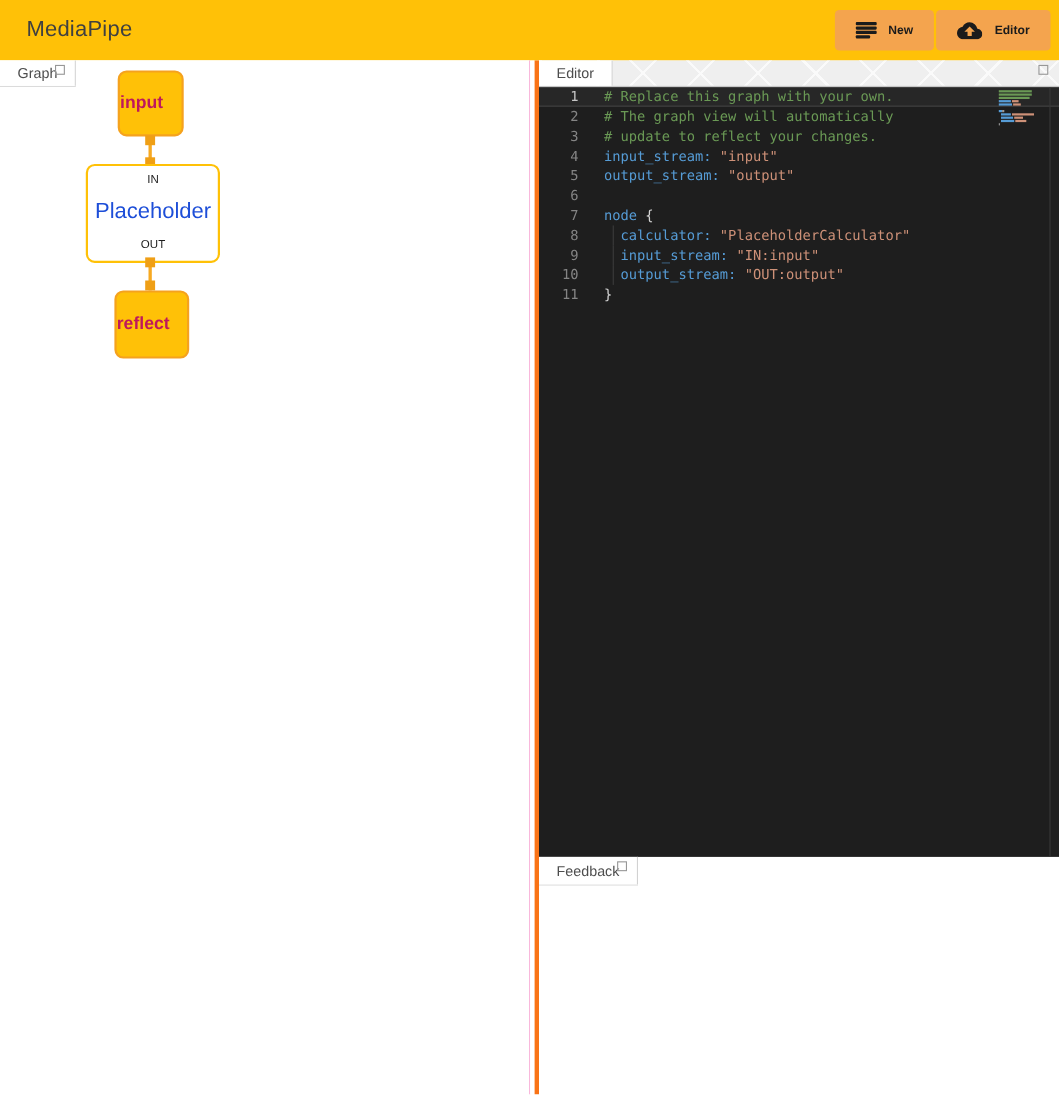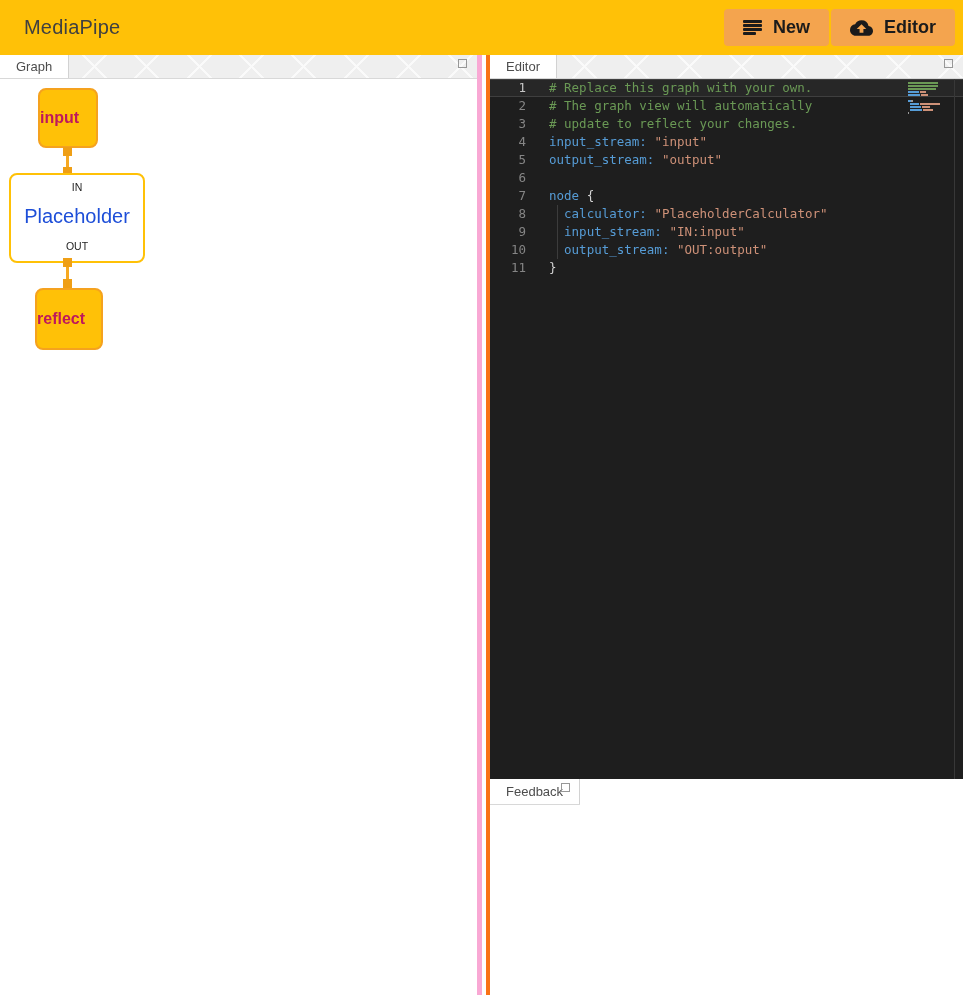--- a/index.html
+++ b/index.html
@@ -12,30 +12,30 @@
   
   .app-header {
     height:55px; background:#FFC107; display:flex; align-items:center;
     justify-content:space-between; padding:0 8px 0 24px;
   }
   .app-title { font-size:20px; font-weight:400; color:#404040; letter-spacing:.2px; }
   .header-actions { display:flex; gap:2px; }
   .hbtn {
     height:37px; background:#F4A44E; border:none; border-radius:4px;
     display:flex; align-items:center; gap:11px; padding:0 19px;
-    font-family:inherit; font-size:18px; font-weight:600; color:#1b1b1b; cursor:pointer;
+    font-family:inherit; font-size:11px; font-weight:600; color:#1b1b1b; cursor:pointer;
   }
   .subject-icon { width:19px; height:15px; display:flex; flex-direction:column; justify-content:space-between; }
   .subject-icon i { display:block; height:2.6px; background:#1b1b1b; border-radius:1px; }
   .subject-icon i:last-child { width:68%; }
   .cloud-svg { display:block; }
 
   
   .main { display:flex; height:940px; }
-  .left-panel { width:482px; border-right:5px solid #f9a8d4; display:flex; flex-direction:column; background:#fff; }
+  .left-panel { width:482px; border-right:1px solid #f9a8d4; display:flex; background:#fff; }
   .splitter { width:4px; background:#fff; }
   .right-col { flex:1; border-left:4px solid #f97316; display:flex; flex-direction:column; min-width:0;justify-content:center; }
 
   
   .tabbar {
     height:24px; position:relative; display:flex; align-items:stretch;
     background-color:#efefef;
     background-image:
       repeating-linear-gradient(45deg, #fafafa 0 2px, transparent 2px 37px),
       repeating-linear-gradient(135deg, #fafafa 0 2px, transparent 2px 37px);
@@ -51,21 +51,21 @@
   .graph-canvas { flex:1; position:relative; background:#fff; }
   .gnode { position:absolute; border-radius:8px; }
   .gnode.amber {
     background:#FFC107; border:2.5px solid #F5A21E;
     display:flex; align-items:center; justify-content:flex-start;
     font-size:16px; font-weight:600; color:#be185d;
   }
   #node-input  { left:38px; top:9px;  width:60px; height:60px; }
   #node-output { left:35px; top:209px; width:68px; height:62px; }
   #node-placeholder {
-    left:9px; top:94px; width:136px; height:90px;
+    left:9px; top:94px; width:122px; height:90px;
     background:#fff; border:2px solid #FFC107;
     display:flex; flex-direction:column; align-items:center; justify-content:space-between;
     padding:6px 0 9px;
   }
   .port  { font-size:10.5px; color:#1d1d1d; }
   .nlabel{ font-size:20px; font-weight:500; color:#1d4ed8; }
   .edge { position:absolute; left:66px; width:3px; background:#F7A921; }
   #edge-1 { top:69px;  height:25px; }
   #edge-2 { top:184px; height:25px; }
   .cdot { position:absolute; left:63px; width:9px; height:9px; background:#EF9F16; }

